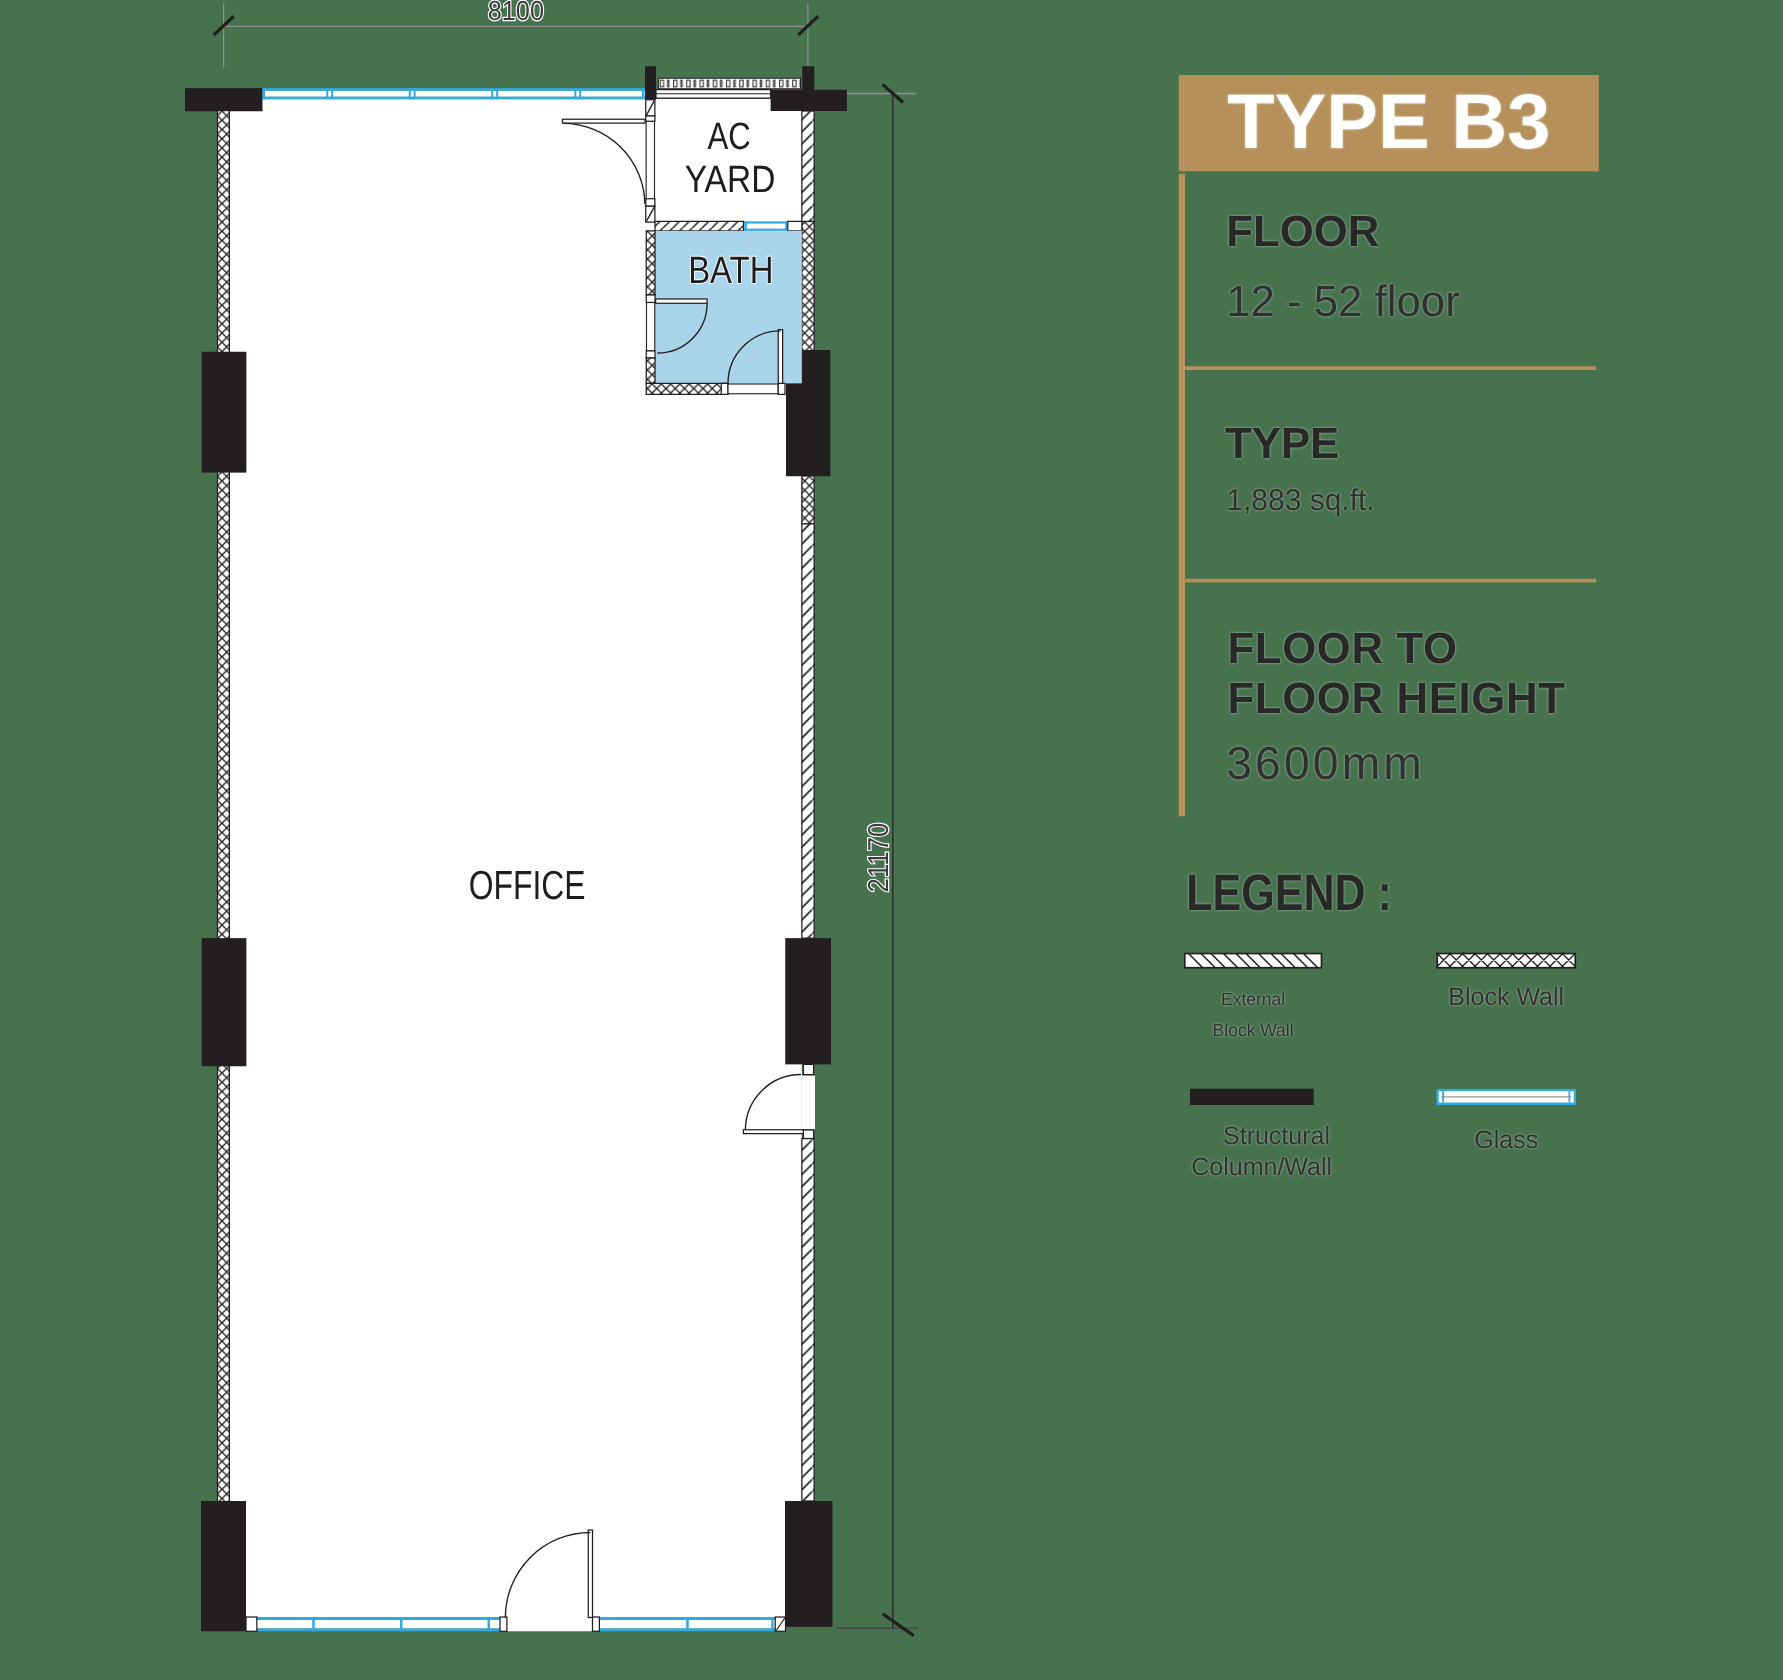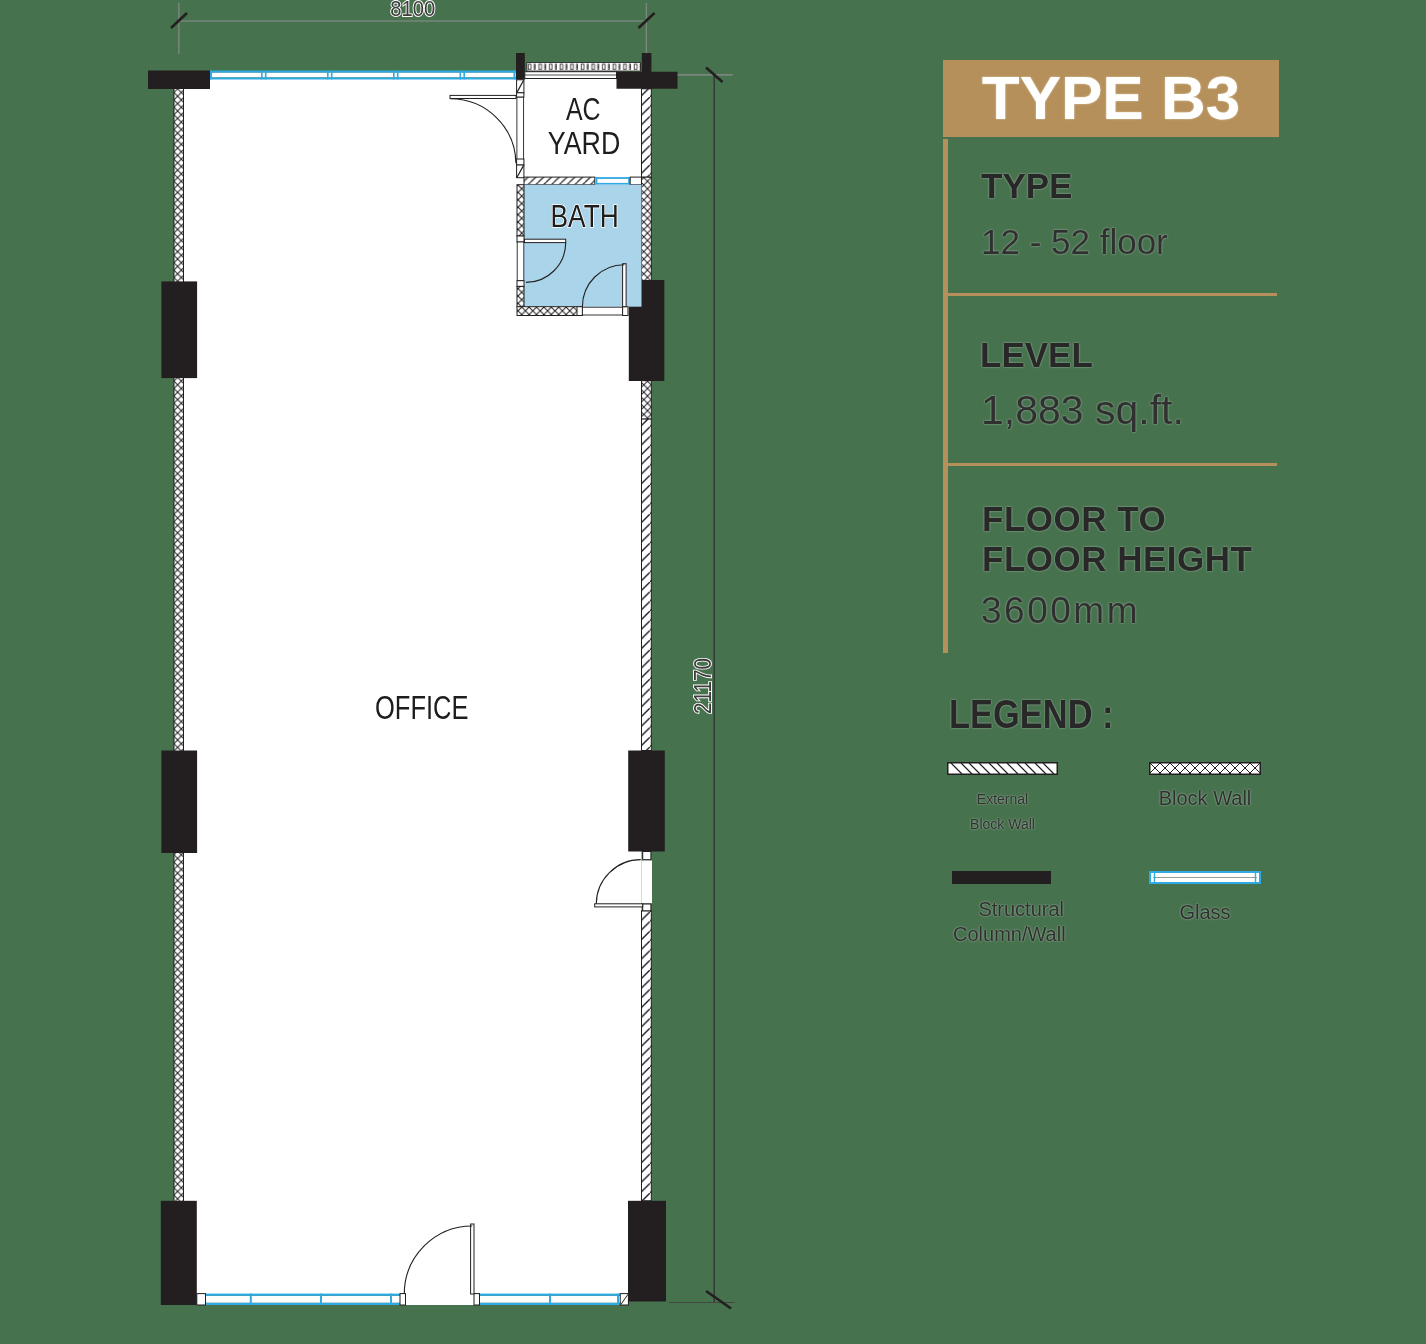--- a/index.html
+++ b/index.html
@@ -230,27 +230,27 @@
 <div class="abs" style="left:943px;top:60px;width:336px;height:77px;background:#b6905a;"></div>
 
 <div class="abs hdr" style="left:943px;top:60px;width:336px;height:77px;line-height:75px;text-align:center;font-size:62px;color:#ffffff;letter-spacing:0px;">TYPE B3</div>
 
 <div class="abs" style="left:943px;top:139px;width:4.5px;height:514px;background:#b6905a;"></div>
 
 <div class="abs" style="left:946px;top:292.5px;width:331px;height:3.5px;background:#b6905a;"></div>
 
 <div class="abs" style="left:946px;top:462.5px;width:331px;height:3.5px;background:#b6905a;"></div>
 
-<div class="abs hdr" style="left:981px;top:166px;font-size:35px;letter-spacing:0px;">TYPE</div>
+<div class="abs hdr" style="left:981px;top:166px;font-size:35px;letter-spacing:0px;">FLOOR</div>
 
 <div class="abs val" style="left:981px;top:222px;font-size:35px;">12 - 52 floor</div>
 
-<div class="abs hdr" style="left:980px;top:334.5px;font-size:35px;letter-spacing:0px;">LEVEL</div>
-
-<div class="abs val" style="left:981px;top:387px;font-size:41px;">1,883 sq.ft.</div>
+<div class="abs hdr" style="left:980px;top:334.5px;font-size:35px;letter-spacing:0px;">TYPE</div>
+
+<div class="abs val" style="left:981px;top:387px;font-size:24px;">1,883 sq.ft.</div>
 
 <div class="abs hdr" style="left:982px;top:499px;font-size:35px;line-height:39.5px;letter-spacing:0.5px;">FLOOR TO<br>FLOOR HEIGHT</div>
 
 <div class="abs val" style="left:981px;top:589.5px;font-size:37px;letter-spacing:2.5px;">3600mm</div>
 
 <div class="abs hdr" style="left:949px;top:691px;font-size:41px;letter-spacing:0px;transform:scaleX(0.84);transform-origin:0 0;">LEGEND :</div>
 
 <svg class="abs" style="left:947px;top:762px" width="111" height="13" viewBox="0 0 111 13">
   <rect x="0.75" y="0.75" width="109.5" height="11.5" fill="#ffffff" stroke="#231f20" stroke-width="1.5"></rect>
   <path d="M4,1 L15,12 M14,1 L25,12 M22,1 L33,12 M32,1 L43,12 M42,1 L53,12 M50,1 L61,12 M60,1 L71,12 M70,1 L81,12 M78,1 L89,12 M88,1 L99,12 M96,1 L107,12" stroke="#231f20" stroke-width="1.2" fill="none"></path>

